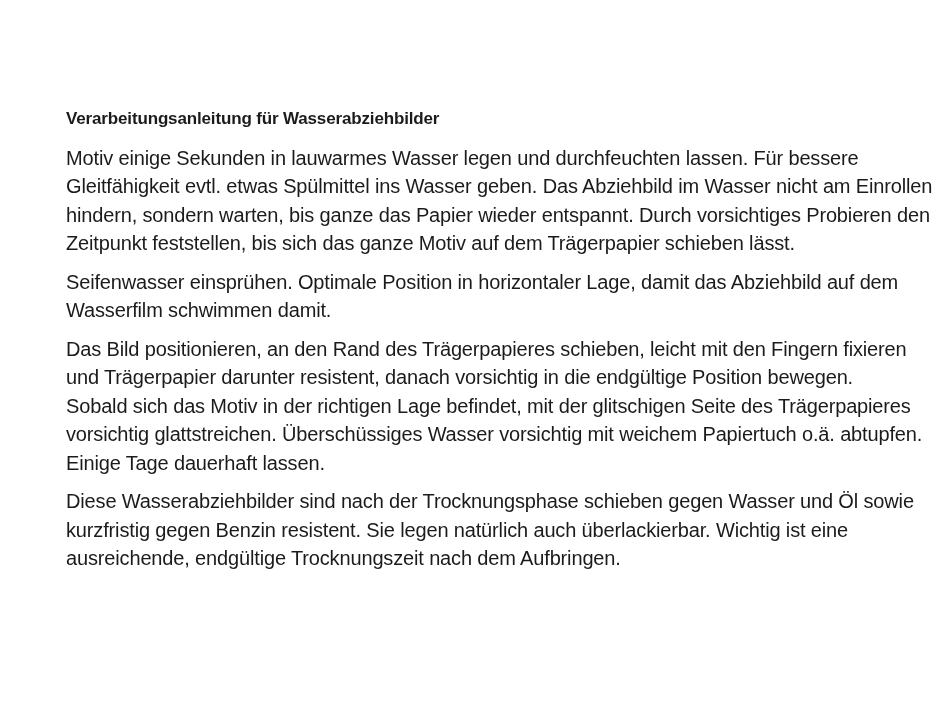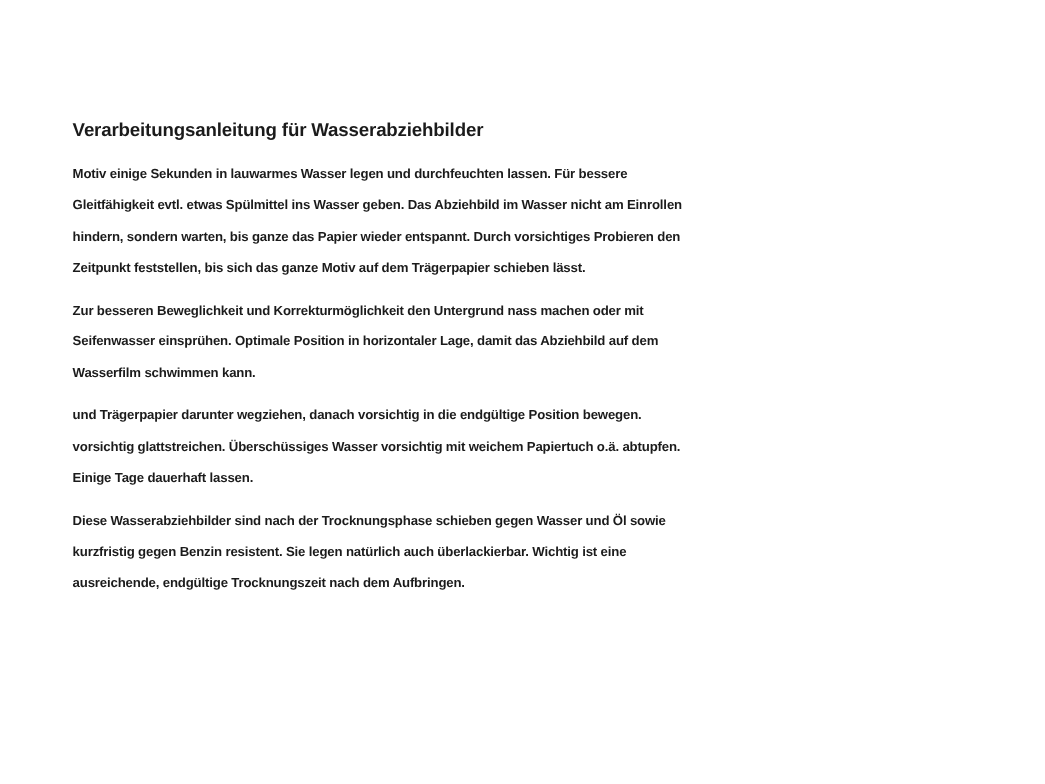--- a/index.html
+++ b/index.html
@@ -27,49 +27,50 @@
     line-height: 28.5px;
     letter-spacing: -0.15px;
     margin: 0 0 10px 0;
     white-space: nowrap;
   }
   .doc-paragraph {
     margin: 0 0 10px 0;
     padding: 0;
   }
   .doc-line {
-    font-size: 12px;
-    font-weight: bold;
+    font-size: 20px;
+    font-weight: normal;
     line-height: 28.5px;
     letter-spacing: -0.15px;
     white-space: nowrap;
   }
 </style>
 </head>
 <body>
 
 <div class="doc-page">
 
   <h1 class="doc-title">Verarbeitungsanleitung für Wasserabziehbilder</h1>
 
   <div class="doc-paragraph">
     <div class="doc-line">Motiv einige Sekunden in lauwarmes Wasser legen und durchfeuchten lassen. Für bessere</div>
     <div class="doc-line">Gleitfähigkeit evtl. etwas Spülmittel ins Wasser geben. Das Abziehbild im Wasser nicht am Einrollen</div>
     <div class="doc-line">hindern, sondern warten, bis ganze das Papier wieder entspannt. Durch vorsichtiges Probieren den</div>
     <div class="doc-line">Zeitpunkt feststellen, bis sich das ganze Motiv auf dem Trägerpapier schieben lässt.</div>
   </div>
 
   <div class="doc-paragraph">
-    <div class="doc-line">Zur besseren Beweglichkeit und Korrekturmöglichkeit den Untergrund nass machen oder mit</div>
     <div class="doc-line">Seifenwasser einsprühen. Optimale Position in horizontaler Lage, damit das Abziehbild auf dem</div>
-    <div class="doc-line">Wasserfilm schwimmen kann.</div>
+    <div class="doc-line">Wasserfilm schwimmen damit.</div>
   </div>
 
   <div class="doc-paragraph">
-    <div class="doc-line">und Trägerpapier darunter wegziehen, danach vorsichtig in die endgültige Position bewegen.</div>
+    <div class="doc-line">Das Bild positionieren, an den Rand des Trägerpapieres schieben, leicht mit den Fingern fixieren</div>
+    <div class="doc-line">und Trägerpapier darunter resistent, danach vorsichtig in die endgültige Position bewegen.</div>
+    <div class="doc-line">Sobald sich das Motiv in der richtigen Lage befindet, mit der glitschigen Seite des Trägerpapieres</div>
     <div class="doc-line">vorsichtig glattstreichen. Überschüssiges Wasser vorsichtig mit weichem Papiertuch o.ä. abtupfen.</div>
     <div class="doc-line">Einige Tage dauerhaft lassen.</div>
   </div>
 
   <div class="doc-paragraph">
     <div class="doc-line">Diese Wasserabziehbilder sind nach der Trocknungsphase schieben gegen Wasser und Öl sowie</div>
     <div class="doc-line">kurzfristig gegen Benzin resistent. Sie legen natürlich auch überlackierbar. Wichtig ist eine</div>
     <div class="doc-line">ausreichende, endgültige Trocknungszeit nach dem Aufbringen.</div>
   </div>
 

